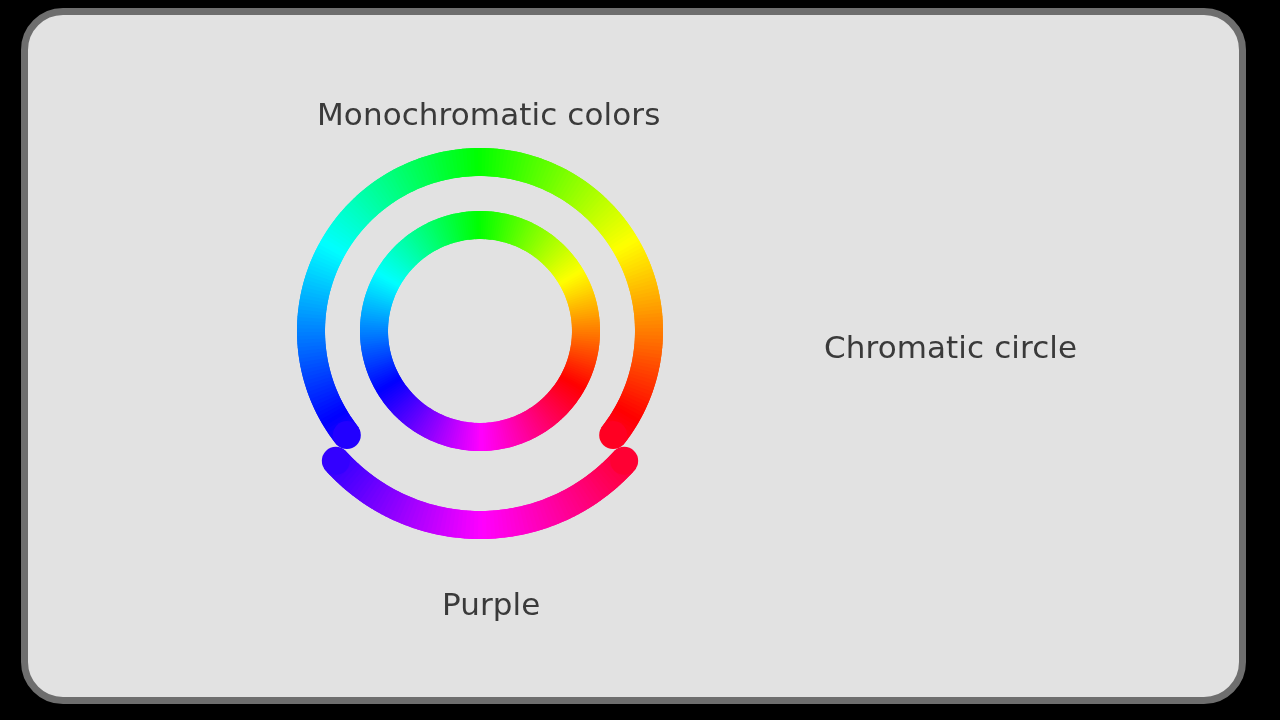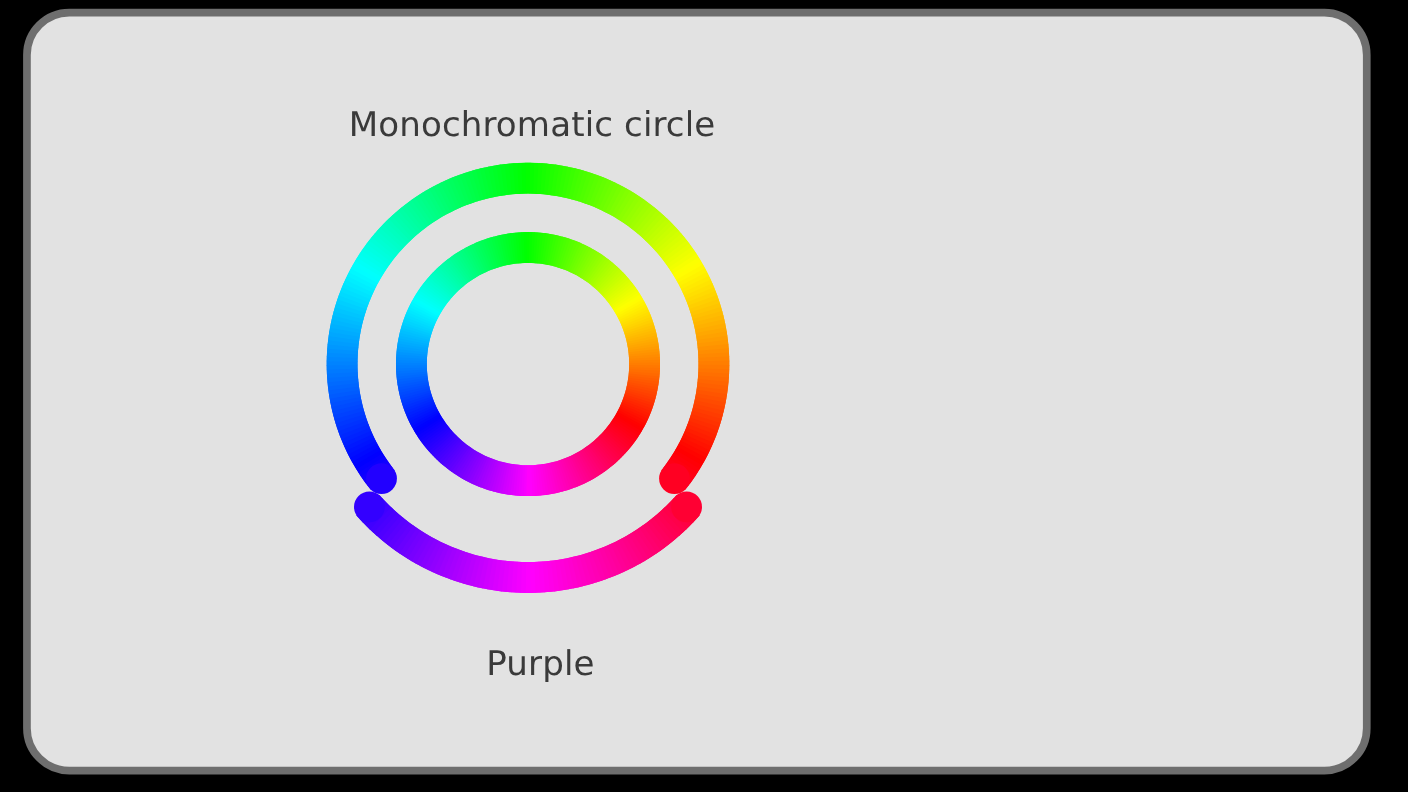--- a/index.html
+++ b/index.html
@@ -674,18 +674,19 @@
           <path d="M 348.84 473.94 A 194 194 0 0 1 342.68 468.03" fill="none" stroke="hsl(256.20, 100%, 50%)" stroke-width="28" stroke-linecap="butt"></path>
           <path d="M 345.87 471.16 A 194 194 0 0 1 339.84 465.13" fill="none" stroke="hsl(255.00, 100%, 50%)" stroke-width="28" stroke-linecap="butt"></path>
           <path d="M 342.97 468.32 A 194 194 0 0 1 337.06 462.16" fill="none" stroke="hsl(253.80, 100%, 50%)" stroke-width="28" stroke-linecap="butt"></path>
           <path d="M 340.12 465.42 A 194 194 0 0 1 334.34 459.14" fill="none" stroke="hsl(252.60, 100%, 50%)" stroke-width="28" stroke-linecap="butt"></path>
           <circle cx="624.17" cy="460.81" r="14.00" fill="hsl(348.00, 100%, 50%)"></circle>
           <circle cx="335.83" cy="460.81" r="14.00" fill="hsl(252.00, 100%, 50%)"></circle>
         </g>
       </g>
   </svg>
 
-  <div class="label" id="label-mono">Monochromatic circle</div>
-
+  <div class="label" id="label-mono">Monochromatic colors</div>
+
+  <div class="label" id="label-chromatic">Chromatic circle</div>
 
   <div class="label" id="label-purple">Purple</div>
 
 </div>
 
 </body></html>

